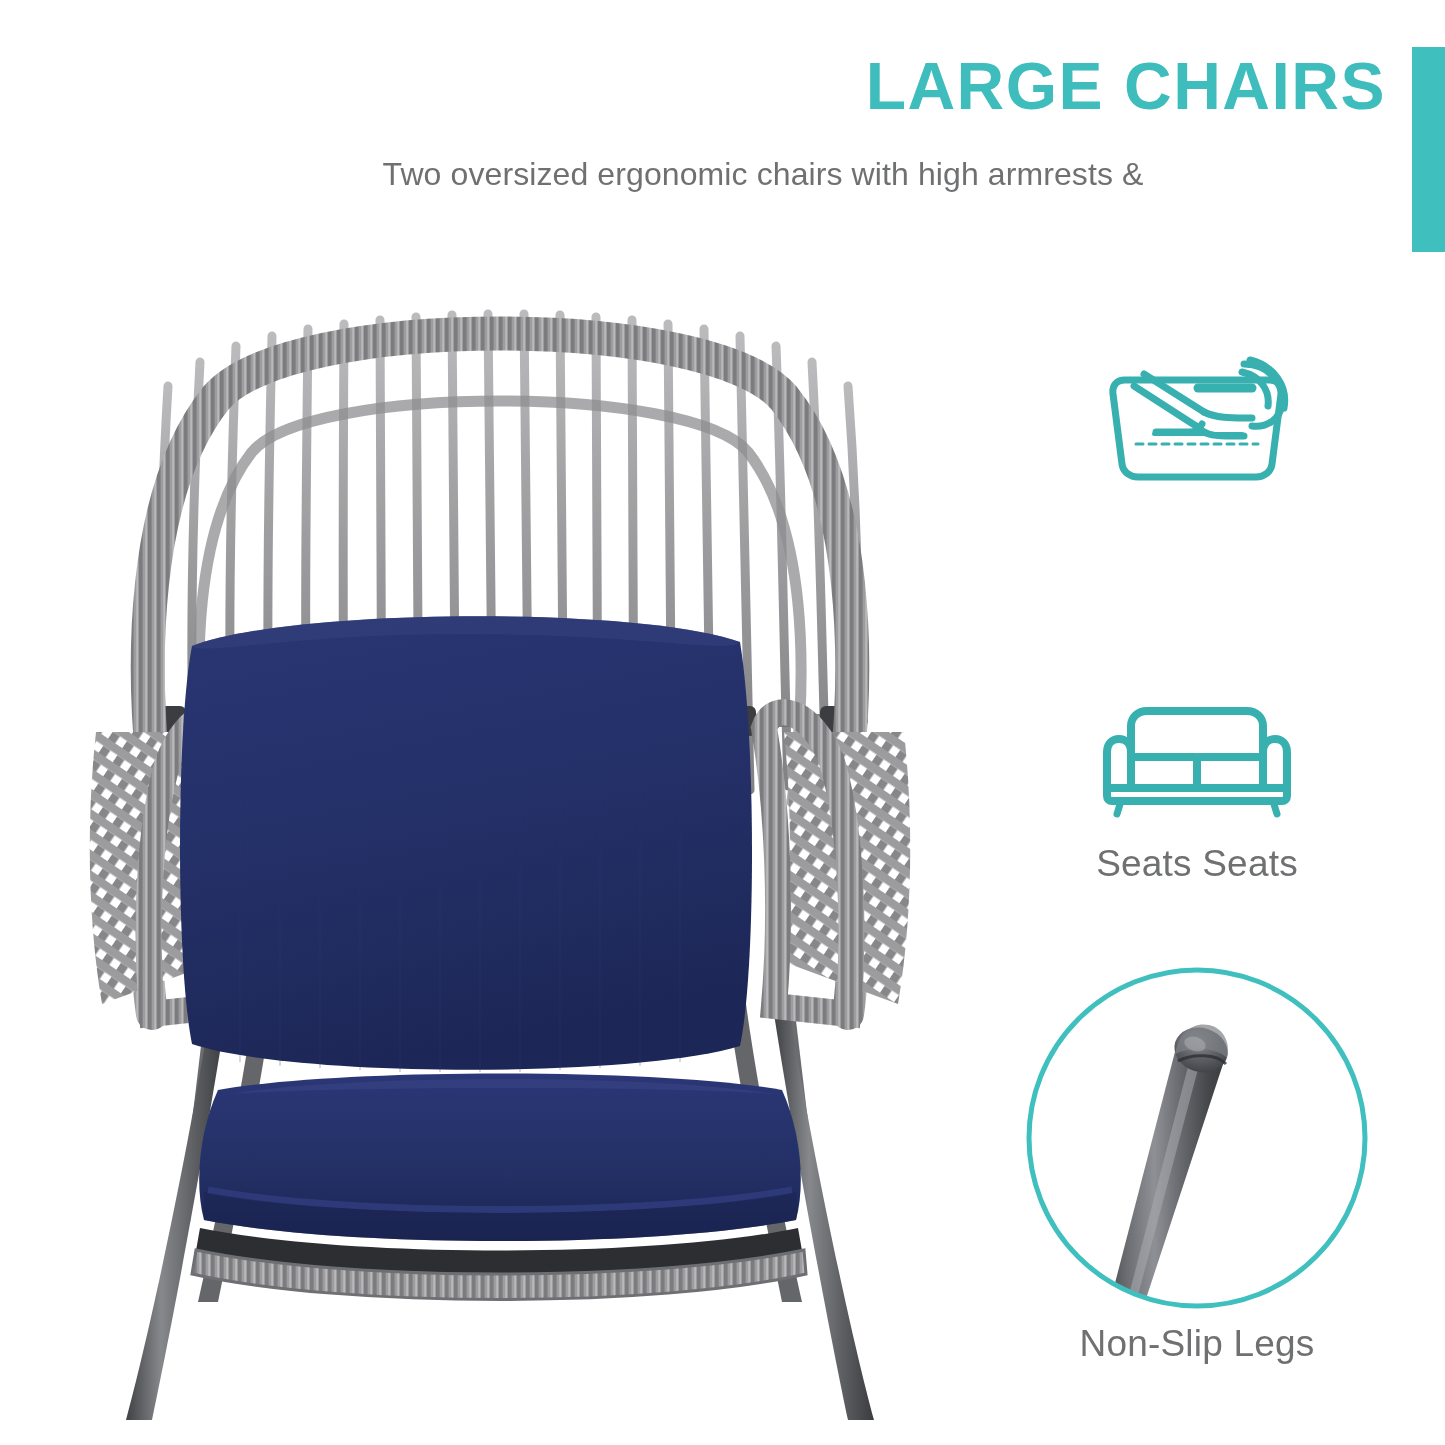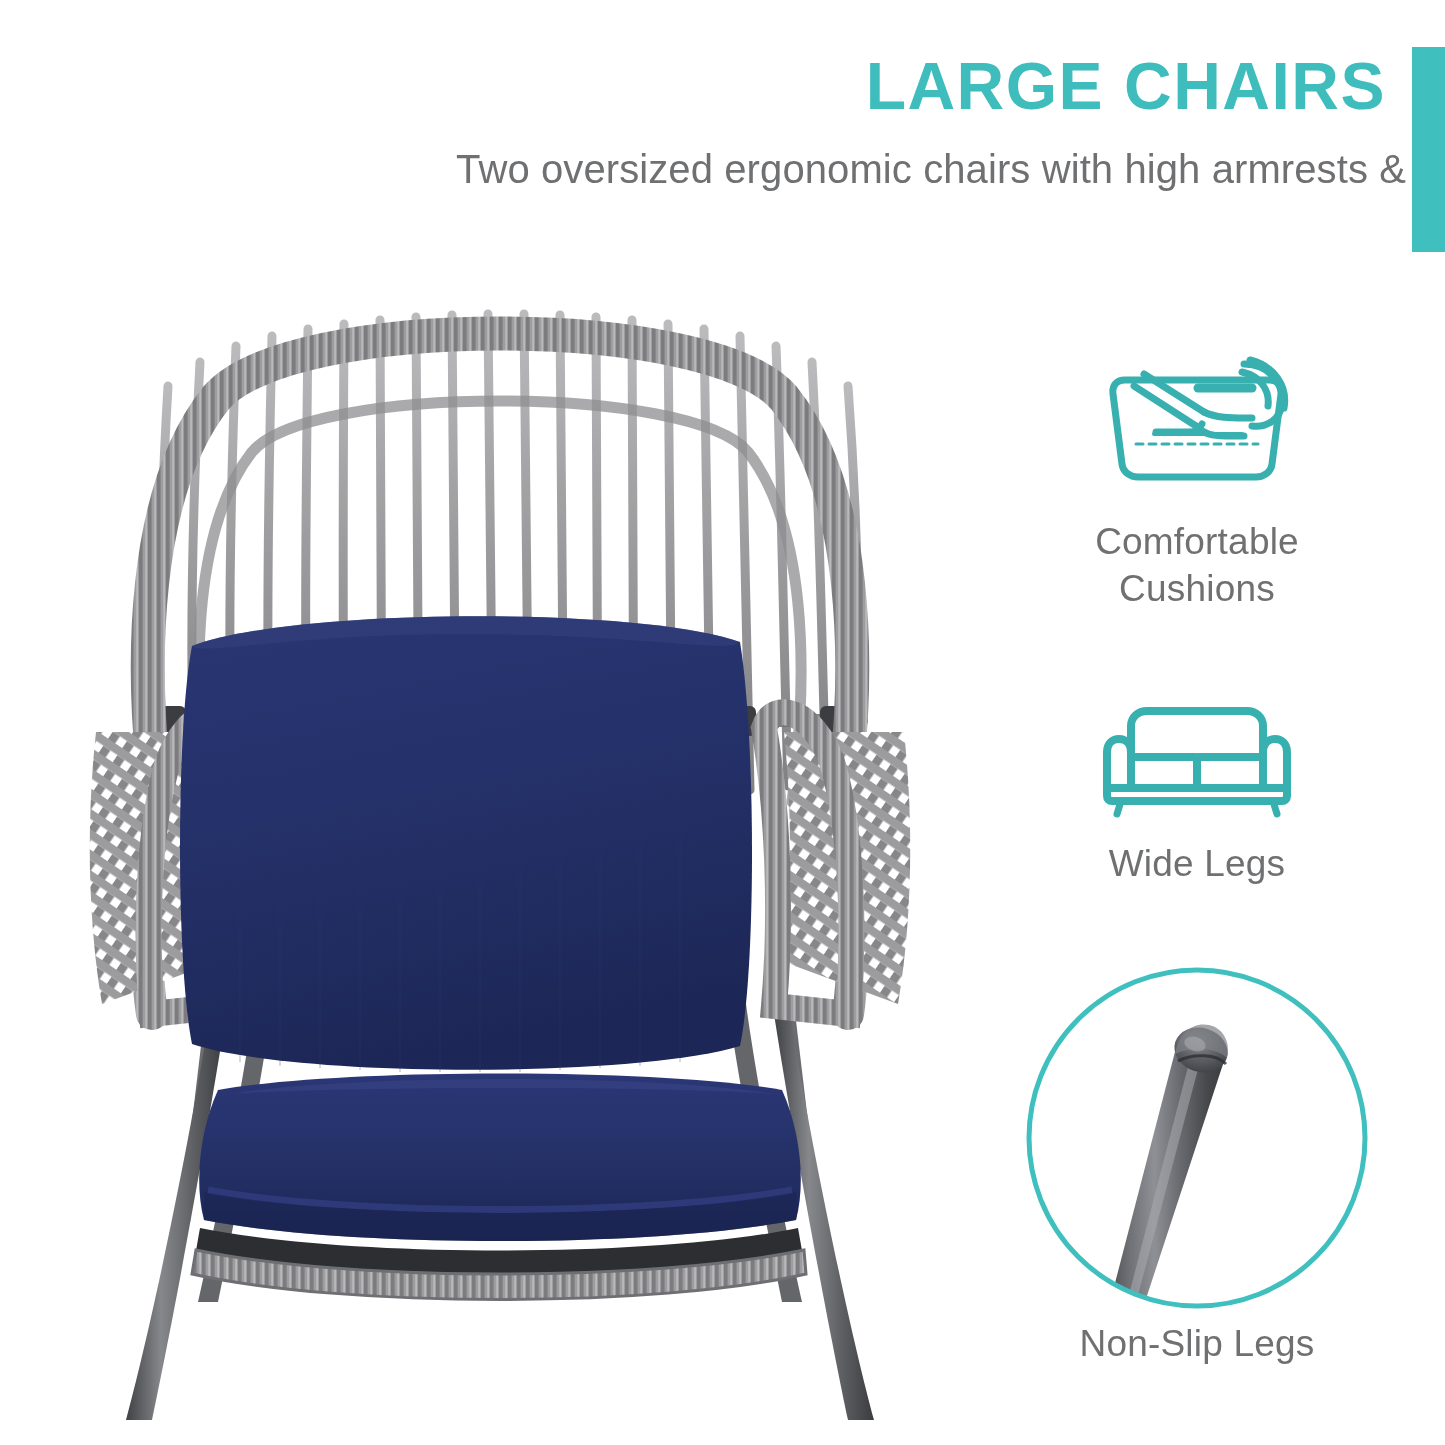--- a/index.html
+++ b/index.html
@@ -23,23 +23,23 @@
   #headline {
     position:absolute; left:0; top:52px; width:1386px;
     text-align:right;
     font-size:66px; font-weight:bold; letter-spacing:1.5px;
     color:#3fbdbd;
     line-height:1.06;
     font-family:"Liberation Sans", sans-serif;
   }
 
   #subhead {
-    position:absolute; left:120px; top:141px; width:1286px;
-    text-align:right;
-    font-size:40px; font-weight:300;
+    position:absolute; left:120px; top:152px; width:1286px;
+    text-align:center;
+    font-size:32px; font-weight:300;
     color:#6f7072;
     line-height:1.42;
     letter-spacing:0.1px;
   }
   #subhead .ln { display:block; }
 
   
   .feature { position:absolute; width:370px; left:1012px; text-align:center; }
   .feature .fi { display:block; margin:0 auto; }
   .feature .flabel {
@@ -273,24 +273,20 @@
 
       <path d="M62 86 L150 86" stroke-width="4"></path>
 
       <path d="M106 40 L160 40" stroke-width="9"></path>
 
       <path d="M152 16 C176 16 192 34 190 56 C188 72 174 80 160 78"></path>
       <path d="M150 24 C168 28 178 42 176 58"></path>
       <path d="M158 12 C182 18 196 38 192 60"></path>
     </g>
   </svg>
-  <div class="flabel">
-    <span class="ln">Comfortable</span>
-    <span class="ln">Cushions</span>
-  </div>
 </div>
 
 <div class="feature" id="feature-seats">
   <svg class="fi" width="200" height="120" viewBox="0 0 200 120">
     <g fill="none" stroke="#38b0b0" stroke-width="8" stroke-linecap="round" stroke-linejoin="round">
 
       <path d="M34 50 L34 26 C34 17 41 11 50 11 L150 11 C159 11 166 17 166 26 L166 50"></path>
 
       <path d="M10 92 L10 52 C10 44 15 39 22 39 C29 39 34 44 34 52 L34 88"></path>
 
@@ -299,21 +295,21 @@
       <path d="M34 57 L98 57 C101 57 100 60 100 63 L100 88 L34 88 Z"></path>
       <path d="M166 57 L102 57 C99 57 100 60 100 63 L100 88 L166 88 Z"></path>
 
       <path d="M10 88 L190 88 L190 96 C190 99 188 101 185 101 L15 101 C12 101 10 99 10 96 Z"></path>
 
       <path d="M24 101 L20 114" stroke-width="7"></path>
       <path d="M176 101 L180 114" stroke-width="7"></path>
     </g>
   </svg>
   <div class="flabel">
-    <span class="ln">Wide Legs</span>
+    <span class="ln">Seats Seats</span>
   </div>
 </div>
 
 <div class="feature" id="feature-legs">
   <div id="leg-circle-wrap">
     <svg width="352" height="352" viewBox="0 0 352 352">
       <defs>
         <clipPath id="circClip">
             <circle cx="176" cy="176" r="168"></circle>
           </clipPath>

